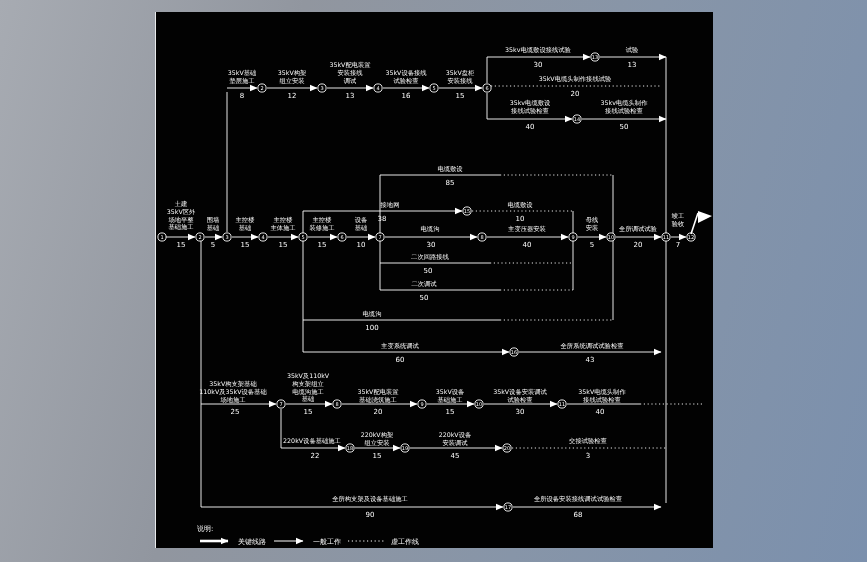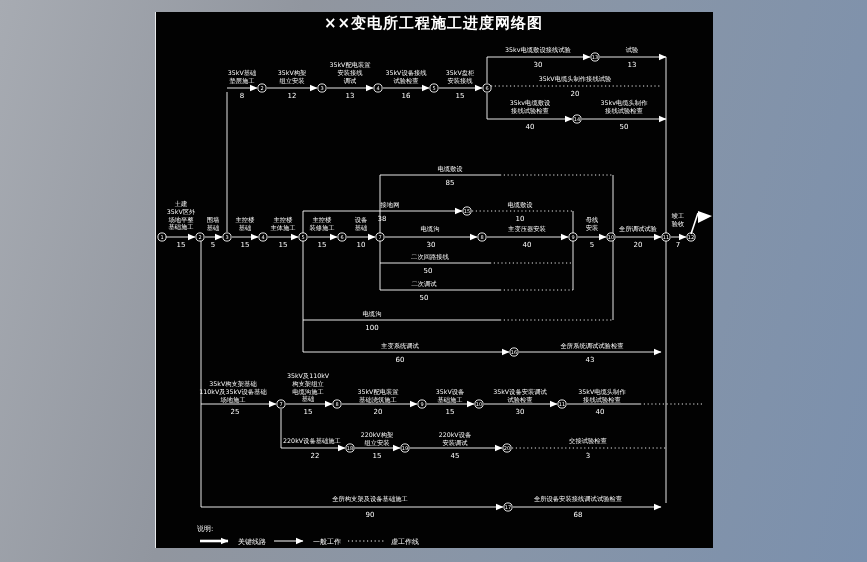--- a/index.html
+++ b/index.html
@@ -18,21 +18,20 @@
     color:#ffffff;font-size:15px;font-weight:bold;letter-spacing:1px;
   }
   svg{position:absolute;left:0;top:0;}
   text{fill:#ffffff;}
 </style>
 </head>
 <body>
 
 <div id="page">
   <div id="canvas"></div>
-  <div id="title">××变电所工程施工进度网络图</div>
   <svg id="net" width="867" height="562" viewBox="0 0 867 562">
     <defs>
       <marker id="arr" markerUnits="userSpaceOnUse" markerWidth="9" markerHeight="8" refX="7.5" refY="4" orient="auto">
         <path d="M0,0.6 L8,4 L0,7.4 Z" fill="#ffffff"></path>
       </marker>
     </defs>
     <g id="g-lines">
         <line x1="166" y1="237" x2="195" y2="237" stroke="#ffffff" stroke-width="0.9" marker-end="url(#arr)"></line>
         <line x1="205" y1="237" x2="222" y2="237" stroke="#ffffff" stroke-width="0.9" marker-end="url(#arr)"></line>
         <line x1="232" y1="237" x2="258" y2="237" stroke="#ffffff" stroke-width="0.9" marker-end="url(#arr)"></line>

